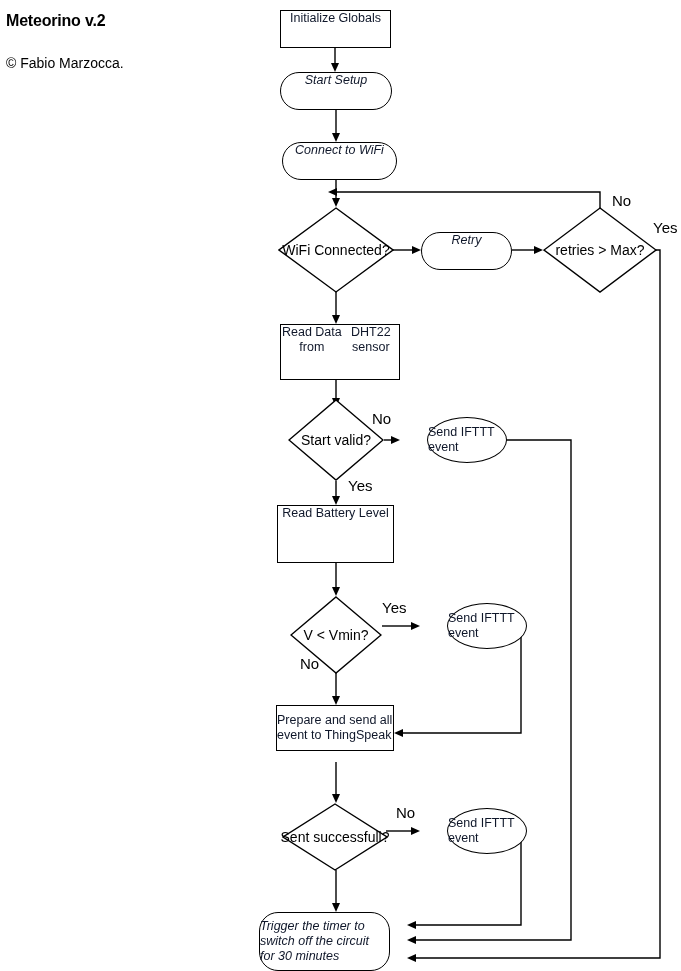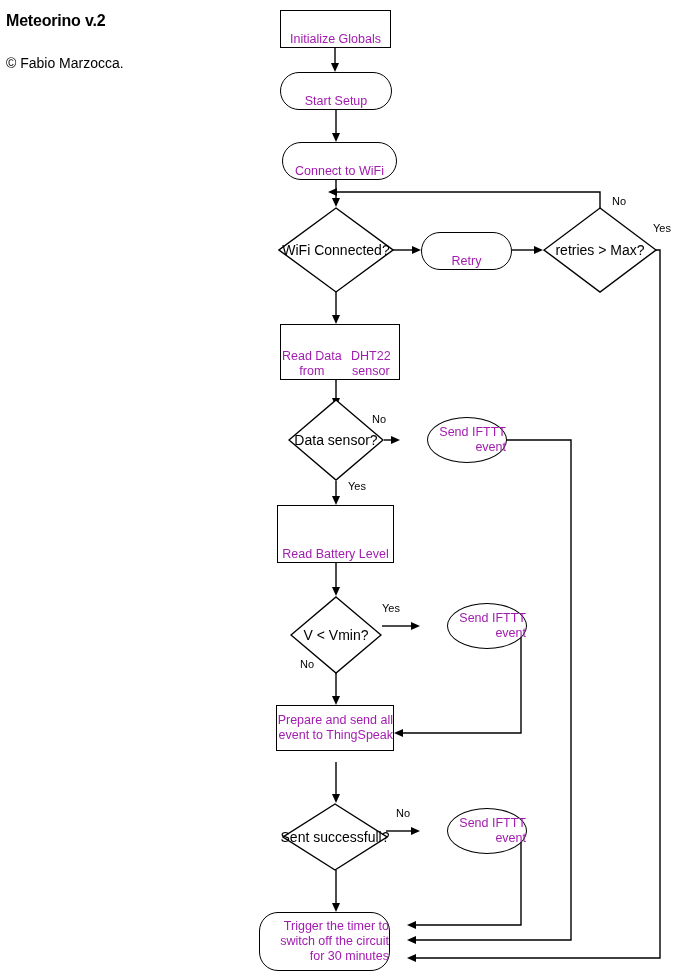--- a/index.html
+++ b/index.html
@@ -35,34 +35,35 @@
     position: absolute;
     left: 0;
     top: 0;
     width: 681px;
     height: 971px;
   }
   .node {
     position: absolute;
     box-sizing: border-box;
     display: flex;
-    align-items: flex-end;
+    align-items: flex-start;
     justify-content: center;
     text-align: center;
     font-size: 12.5px;
     line-height: 15px;
     background: #ffffff;
-    color: #a21caf;
+    color: #0f172a;
   }
   .node.rect {
     border: 1.4px solid #000000;
   }
   .node.round {
     border: 1.4px solid #000000;
     border-radius: 19px;
+    font-style: italic;
   }
   .node.ellipse {
     border: 1.4px solid #000000;
     border-radius: 50%;
     margin-left: 27px;
   }
   .diamond-wrap {
     position: absolute;
   }
   .diamond-shape {
@@ -81,21 +82,21 @@
     display: flex;
     align-items: center;
     justify-content: center;
     text-align: center;
     font-size: 14px;
     line-height: 15px;
     white-space: nowrap;
   }
   .edge-label {
     position: absolute;
-    font-size: 11px;
+    font-size: 15px;
     line-height: 14px;
     white-space: nowrap;
     background: transparent;
   }
   svg line, svg polyline, svg path {
     stroke: #000000;
     stroke-width: 1.4;
     fill: none;
   }
   svg polygon.arrowhead {
@@ -207,21 +208,21 @@
 
 <div class="node rect" style="left:280px; top:324px; width:120px; height:56px; flex-direction:row;">
   <span>Read  Data from</span>
   <span>DHT22 sensor</span>
 </div>
 
 <div class="diamond-wrap" style="left:288px; top:399px; width:96px; height:82px;">
   <svg class="diamond-shape" viewBox="0 0 96 82" preserveAspectRatio="none">
     <polygon points="48,1 95,41 48,81 1,41" fill="#ffffff" stroke="#000000" stroke-width="1.4"></polygon>
   </svg>
-  <div class="diamond-label">Data sensor?</div>
+  <div class="diamond-label">Start valid?</div>
 </div>
 
 <div class="edge-label" style="left:372px; top:412px;">No</div>
 <div class="edge-label" style="left:348px; top:479px;">Yes</div>
 
 <div class="node ellipse" style="left:400px; top:417px; width:80px; height:46px; flex-direction:column;">
   <span>Send IFTTT</span>
   <span>event</span>
 </div>
 

